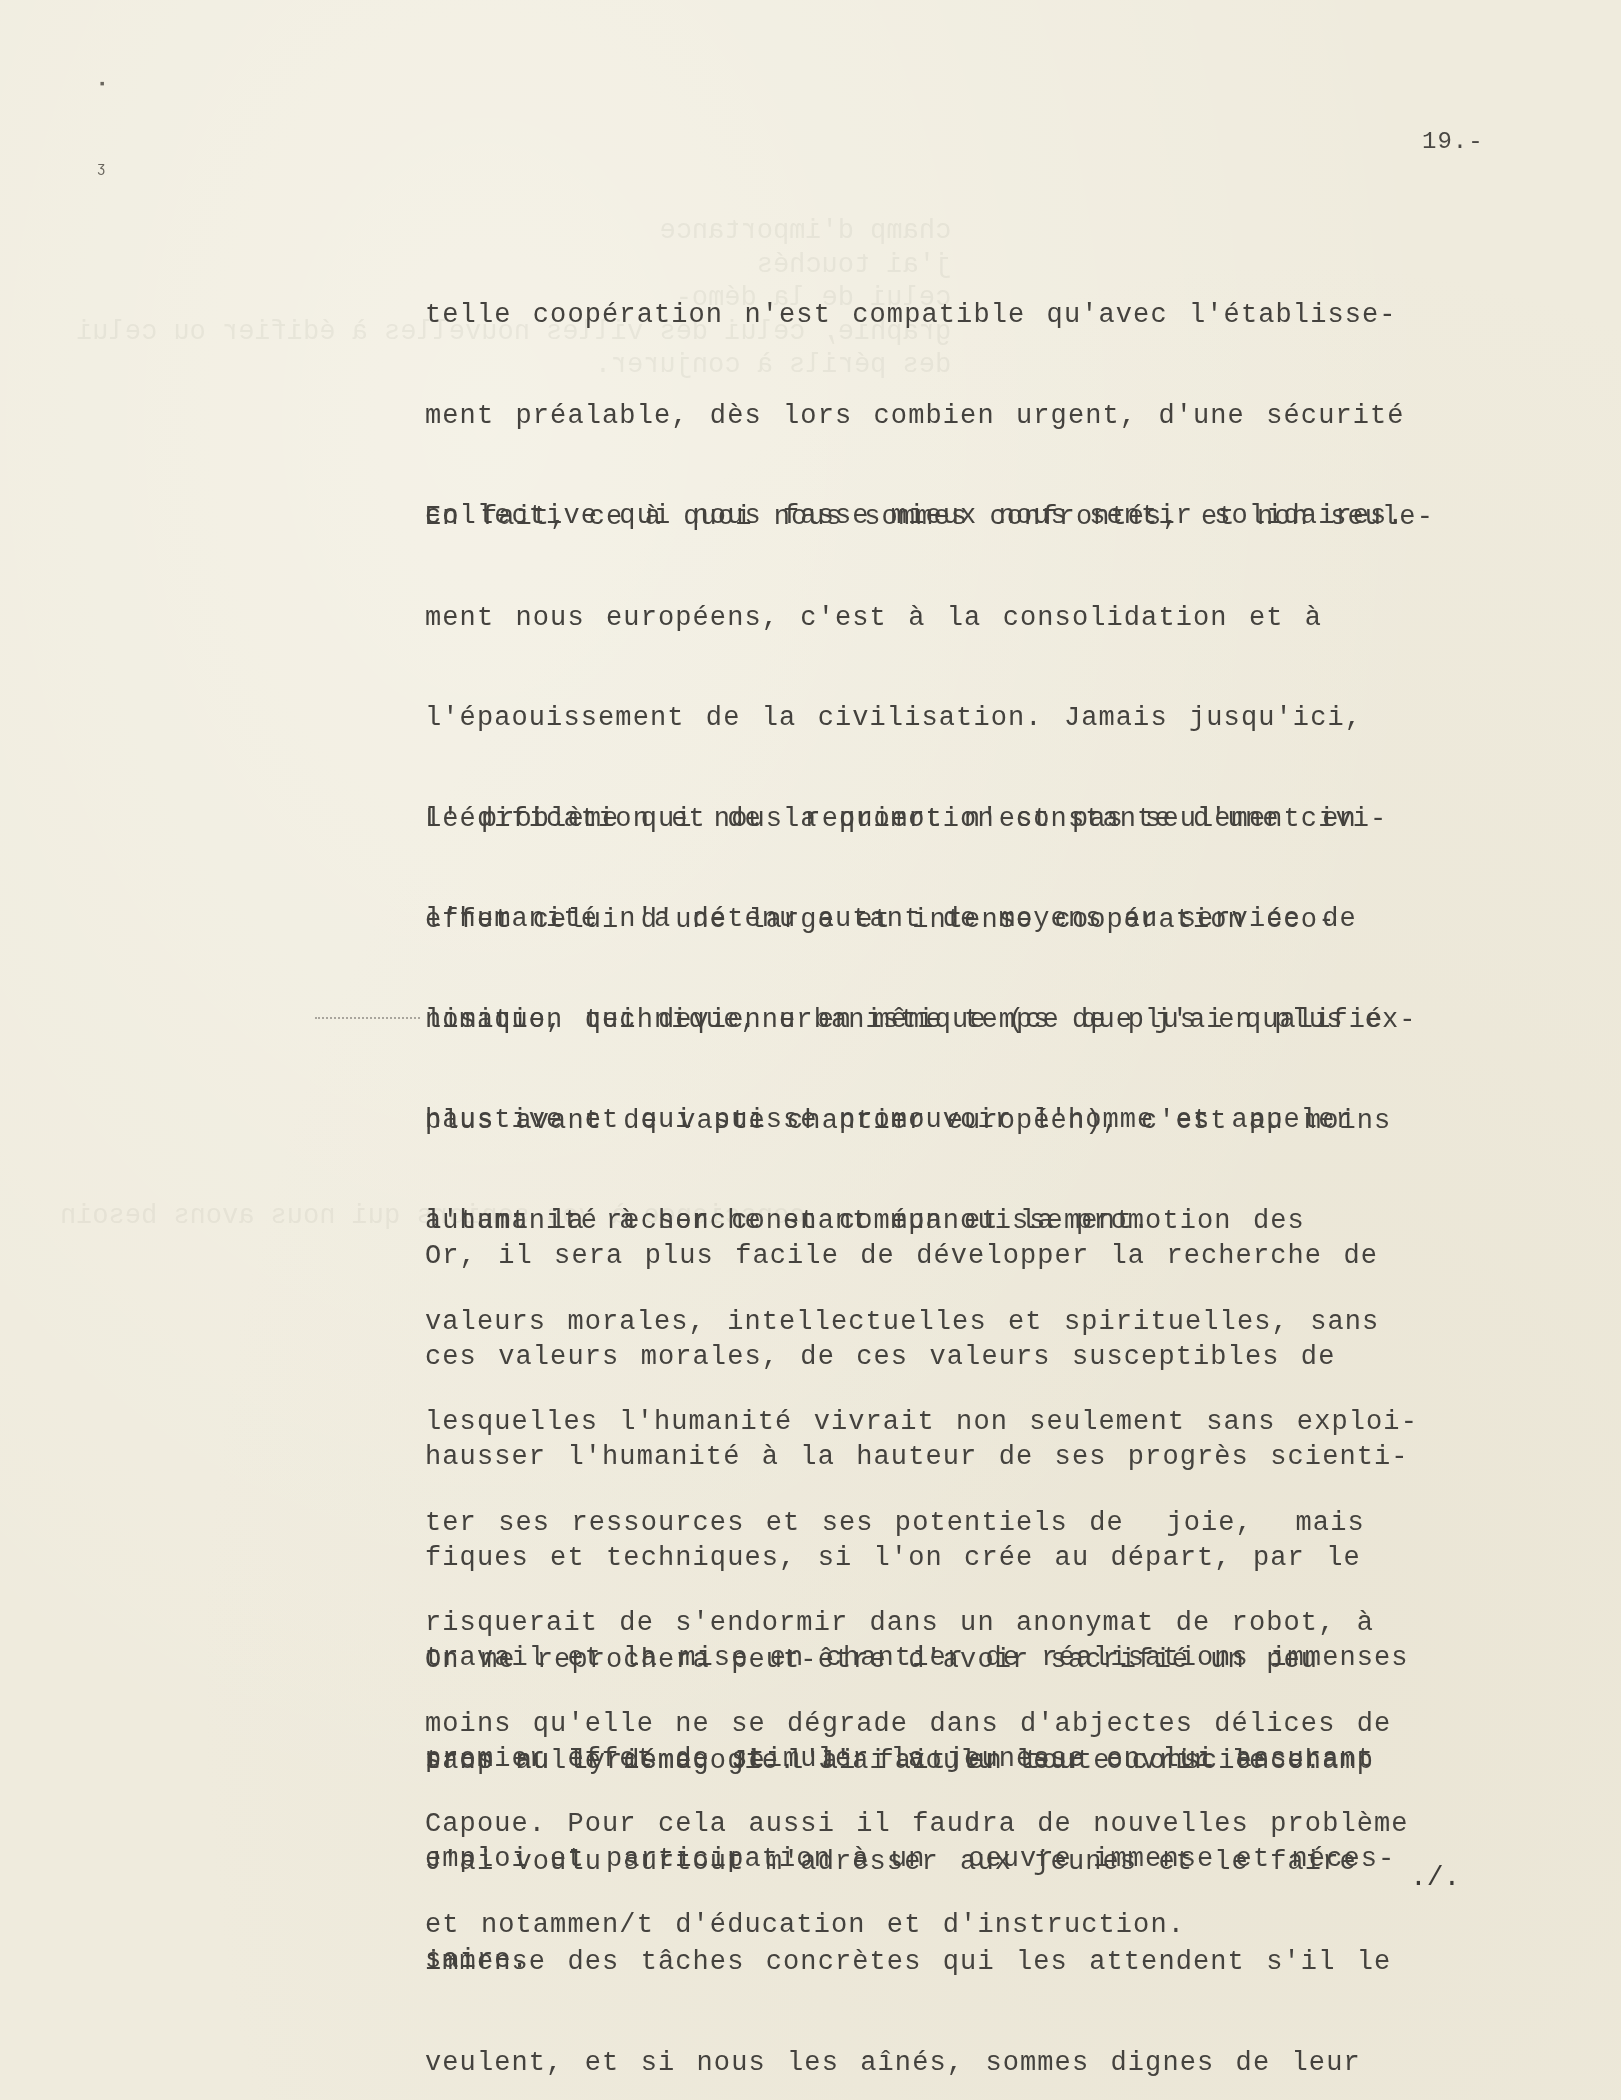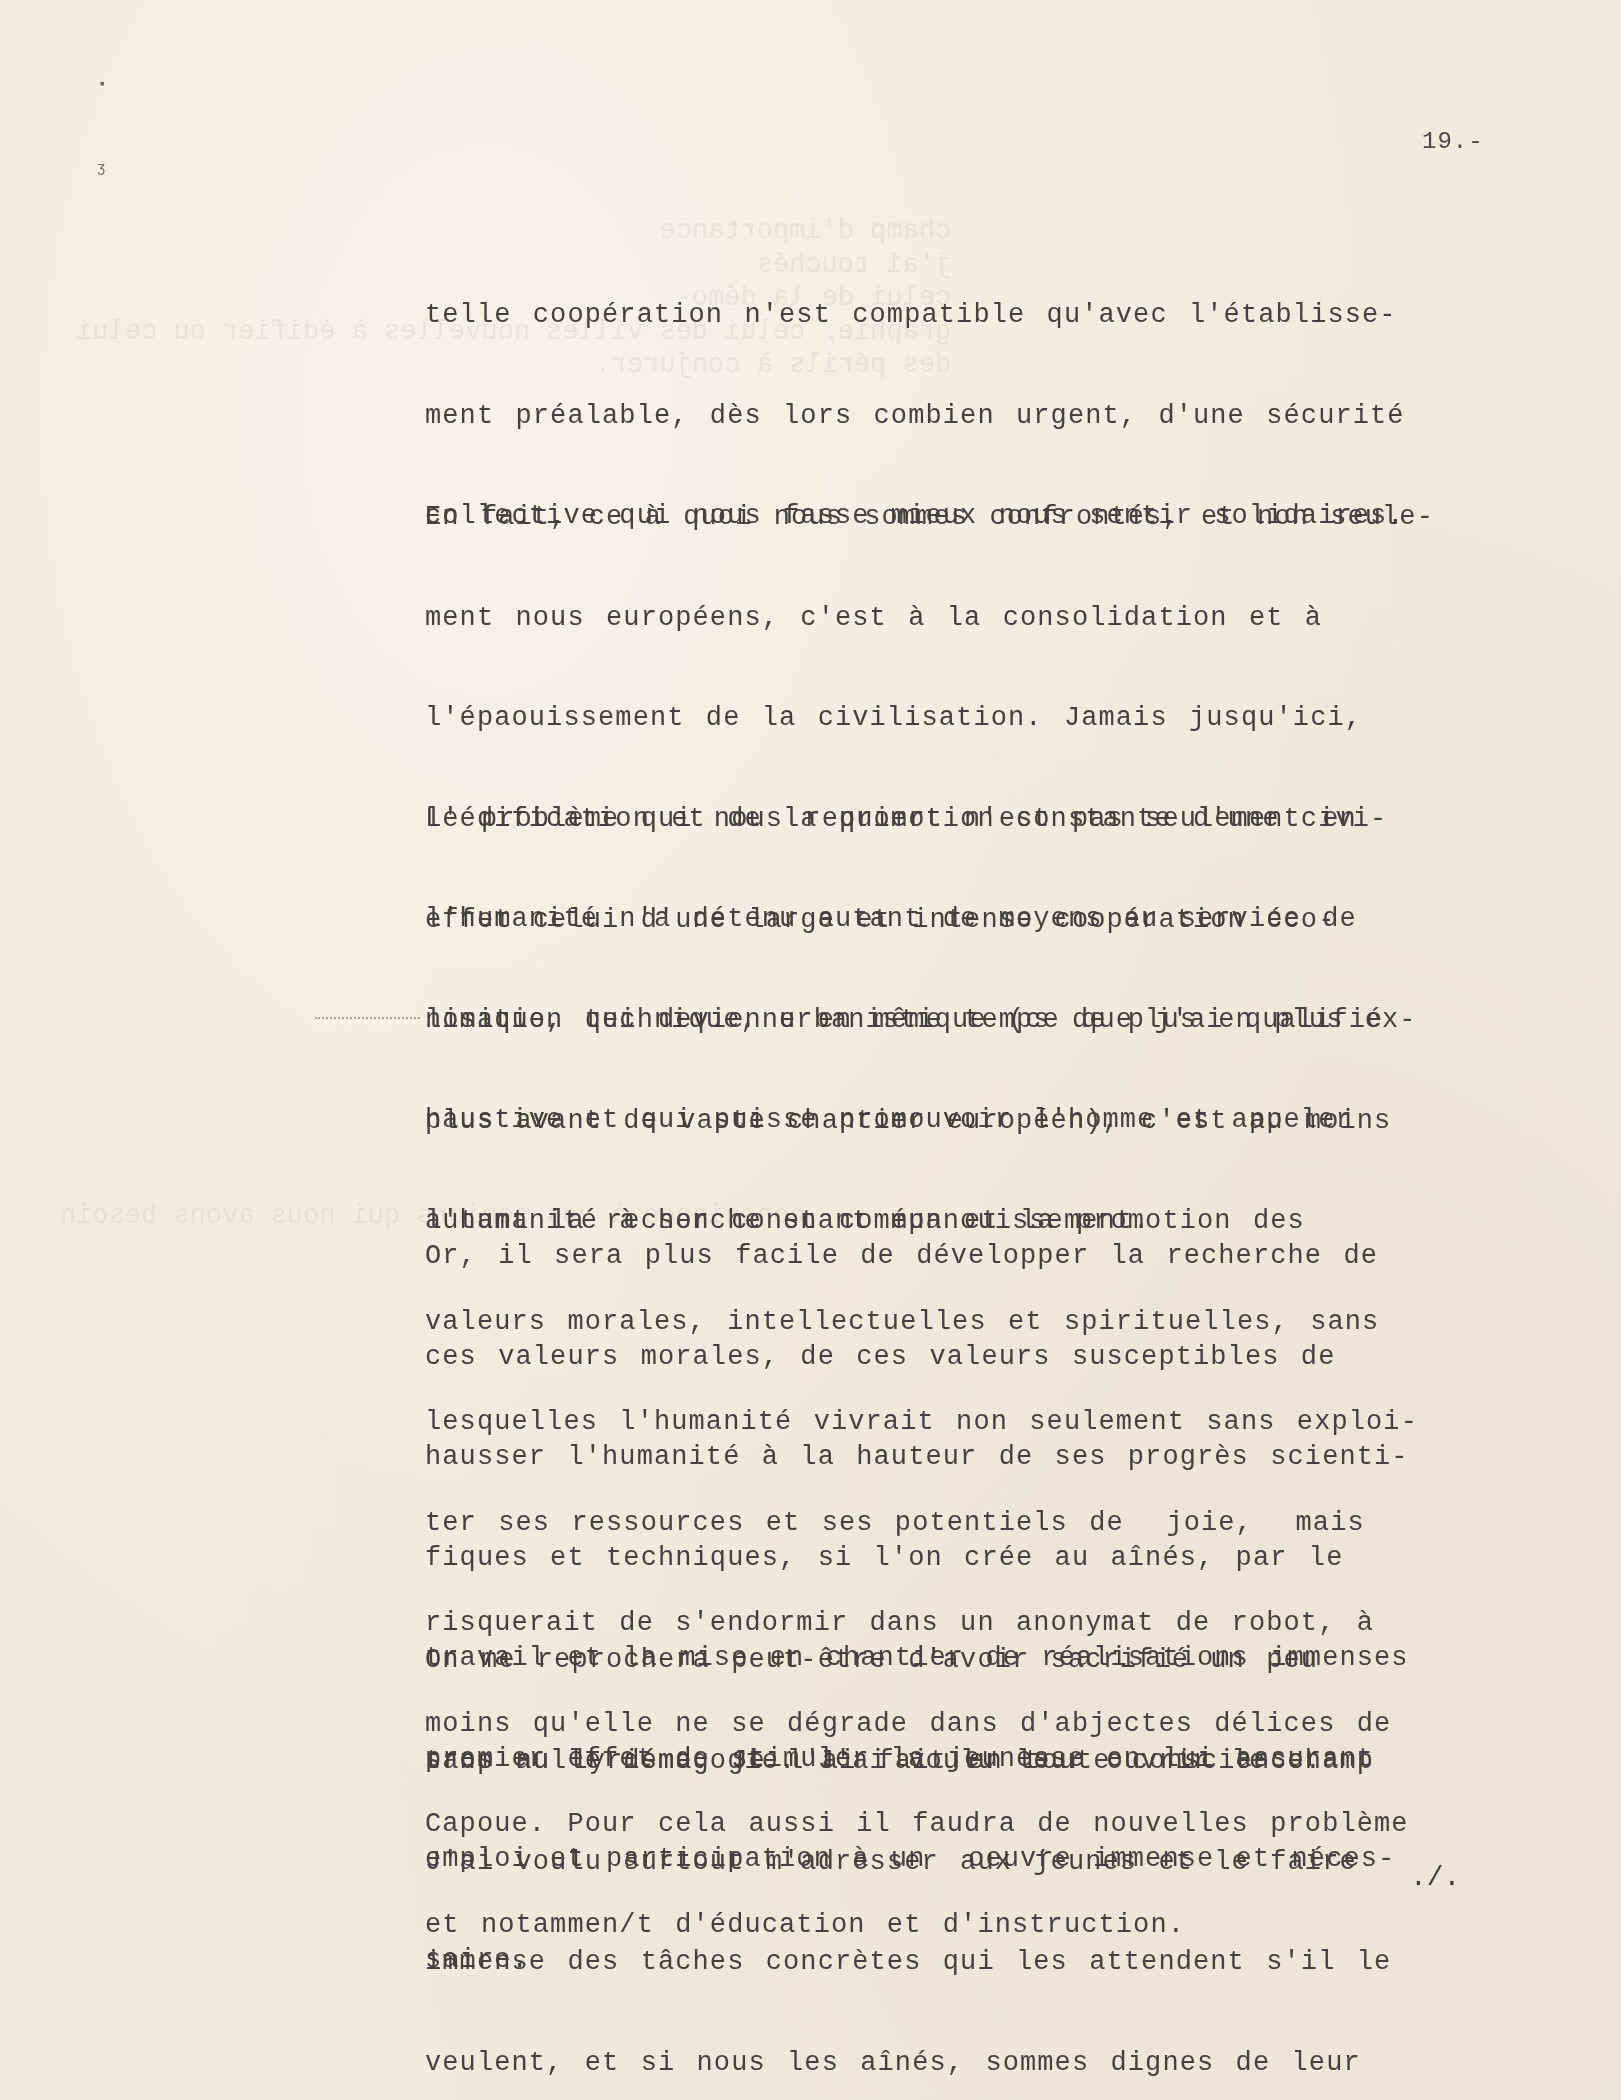--- a/index.html
+++ b/index.html
@@ -120,21 +120,21 @@
     <span class="line">risquerait de s'endormir dans un anonymat de robot, à</span>
     <span class="line">moins qu'elle ne se dégrade dans d'abjectes délices de</span>
     <span class="line">Capoue. Pour cela aussi il faudra de nouvelles problème</span>
     <span class="line">et notammen/t d'éducation et d'instruction.</span>
   </div>
 
   <div class="body-text" style="top:1173px;">
     <span class="line">Or, il sera plus facile de développer la recherche de</span>
     <span class="line">ces valeurs morales, de ces valeurs susceptibles de</span>
     <span class="line">hausser l'humanité à la hauteur de ses progrès scienti-</span>
-    <span class="line">fiques et techniques, si l'on crée au aînés, par le</span>
+    <span class="line">fiques et techniques, si l'on crée au départ, par le</span>
     <span class="line">travail et la mise en chantier de réalisations immenses</span>
     <span class="line">premier effet de stimuler la jeunesse en lui assurant</span>
     <span class="line">emploi et participation à un  oeuvre immense et néces-</span>
     <span class="line">saire.</span>
   </div>
 
   <div class="body-text" style="top:1577px;">
     <span class="line">On me reprochera peut-être d'avoir sacrifié un peu</span>
     <span class="line">trop au lyrisme. Je l'ai fait en toute conscience.</span>
   </div>

